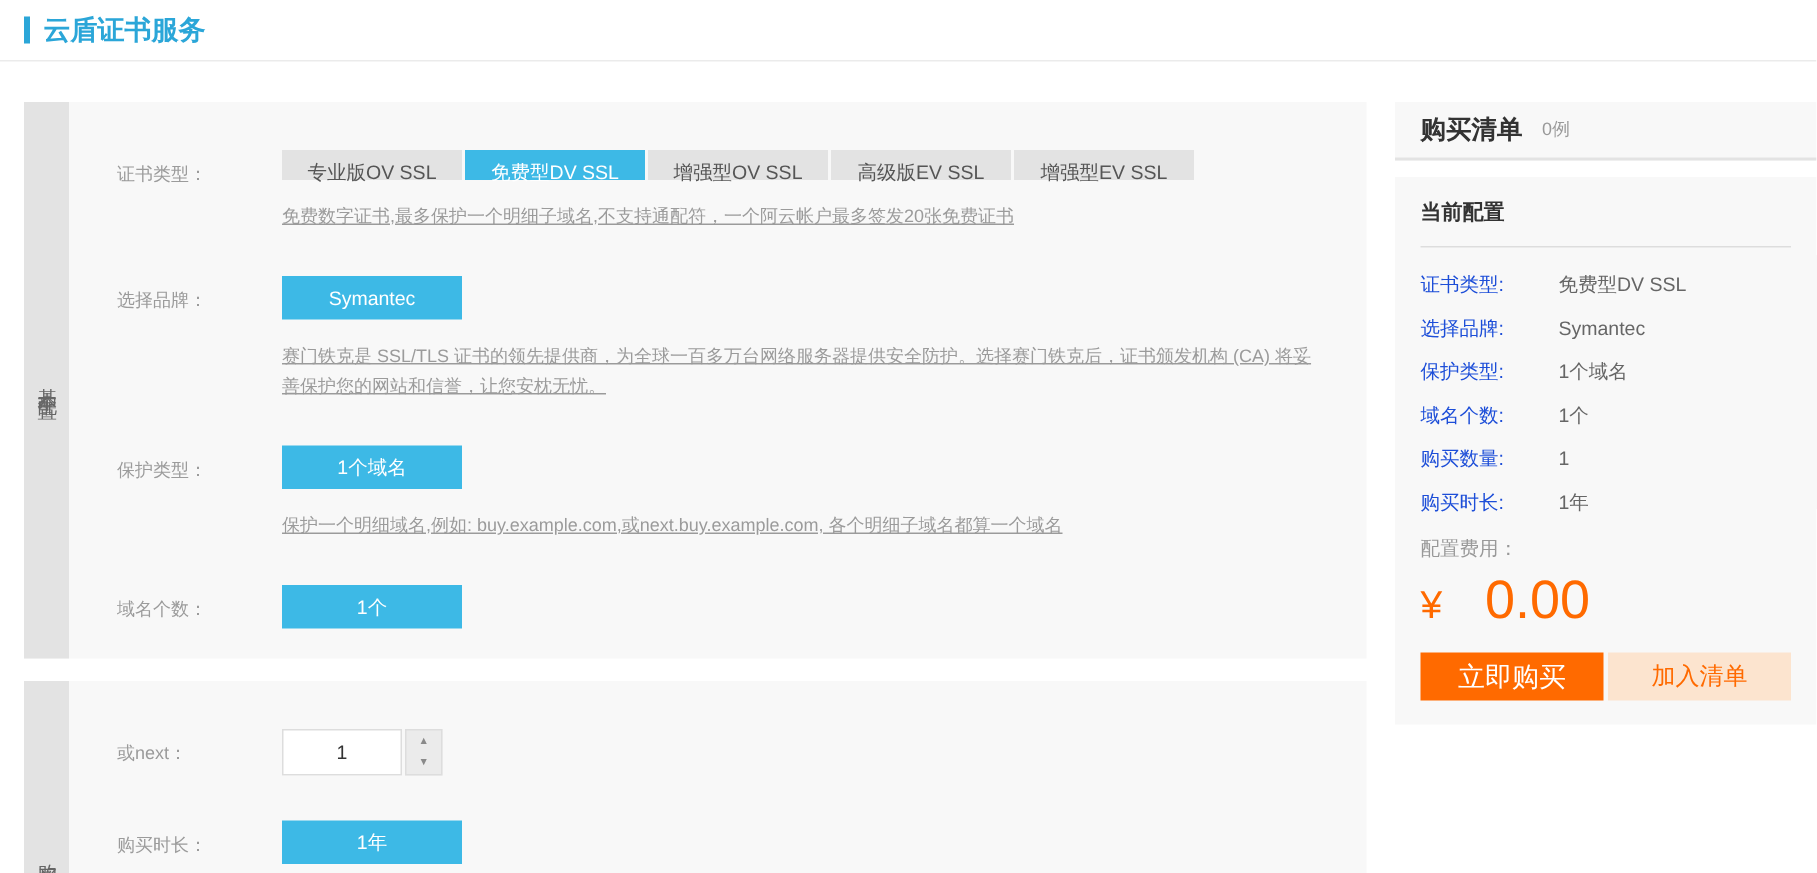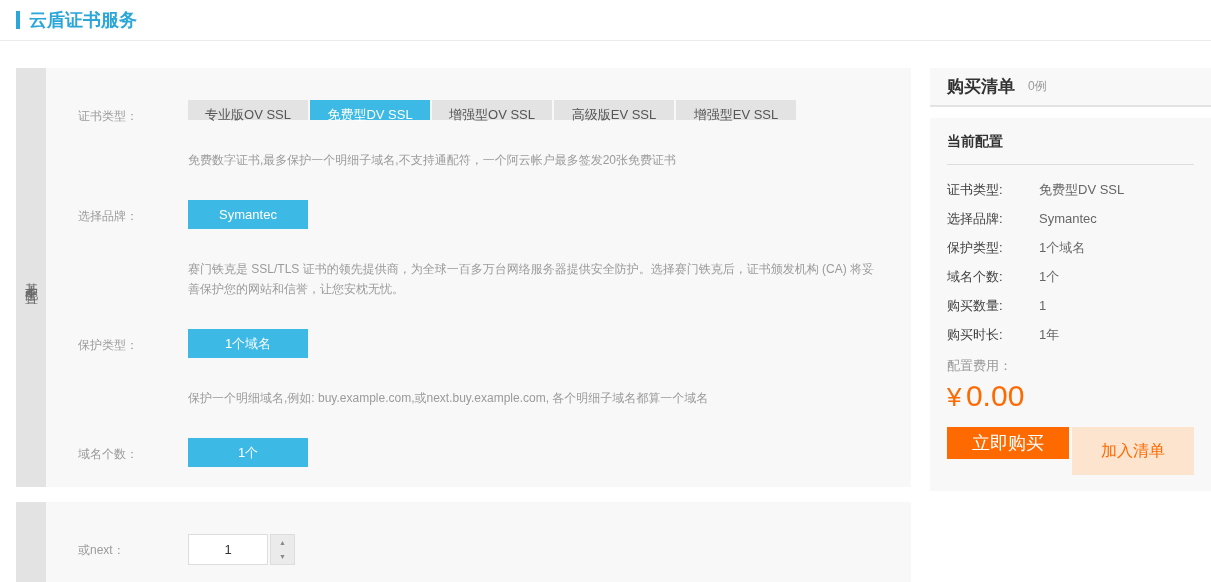--- a/index.html
+++ b/index.html
@@ -25,22 +25,22 @@
   .section-strip { width: 30px; background: #e3e3e3; display: flex;
     align-items: center; justify-content: center; flex: 0 0 30px; }
   .section-strip span { writing-mode: vertical-rl; text-orientation: upright;
     font-size: 13px; color: #666; letter-spacing: 3px; }
   .section-body { flex: 1; padding: 32px 30px 20px 32px; }
 
   .form-row { display: flex; margin-bottom: 30px; }
   .row-label { width: 110px; flex: 0 0 110px; font-size: 12px; color: #9b9b9b;
     padding-top: 8px; }
   .row-content { flex: 1; }
-  .desc { font-size: 12px; color: #9b9b9b; margin-top: 30px; line-height: 20px;
-    max-width: 720px; }
+  .desc { font-size: 12px; color: #9b9b9b; margin-top: 14px; line-height: 20px;
+    max-width: 720px; text-decoration: underline; }
 
   .tabs { display: flex; gap: 2px; }
   .tab { width: 120px; height: 20px; line-height: 30px; text-align: center;
     background: #e3e3e3; color: #555; font-size: 13px; cursor: pointer; }
   .tab.active { background: #3db9e6; color: #fff; }
 
   .opt-btn { display: inline-block; width: 120px; height: 29px; line-height: 29px;
     text-align: center; background: #3db9e6; color: #fff; font-size: 13px;
     border: none; cursor: pointer; }
 
@@ -56,31 +56,31 @@
   .cart-bar { background: #f8f8f8; height: 39px; display: flex; align-items: center;
     padding: 0 17px; border-bottom: 2px solid #e3e3e3; margin-bottom: 11px; }
   .cart-title { font-size: 17px; font-weight: bold; color: #333; }
   .cart-count { font-size: 12px; color: #999; margin-left: 13px; }
 
   .config-panel { background: #f8f8f8; padding: 15px 17px 16px 17px; }
   .panel-title { font-size: 14px; font-weight: bold; color: #333;
     padding-bottom: 13px; border-bottom: 1px solid #ddd; }
   .panel-rows { padding-top: 10px; }
   .panel-row { display: flex; line-height: 29px; font-size: 13px; }
-  .panel-row-label { width: 92px; flex: 0 0 92px; color: #404040; }
+  .panel-row-label { width: 92px; flex: 0 0 92px; color: #1d4ed8; }
   .panel-row-value { color: #666; }
   .fee-label { font-size: 13px; color: #999; margin-top: 8px; }
   .price-line { color: #ff6a00; margin: 4px 0 14px 0; }
   .price-currency { font-size: 26px; }
-  .price-amount { font-size: 30px; }
+  .price-amount { font-size: 36px; margin-left: 24px; }
   .panel-buttons { display: flex; gap: 3px; }
   .btn-buy { flex: 1; height: 32px; background: #ff6a00; color: #fff;
     font-size: 18px; border: none; cursor: pointer;
     font-family: "Liberation Sans", "DejaVu Sans", sans-serif; }
-  .btn-add { flex: 1; height: 48px; background: #fce4cf; color: #ff6a00;
+  .btn-add { flex: 1; height: 32px; background: #fce4cf; color: #ff6a00;
     font-size: 16px; border: none; cursor: pointer;
     font-family: "Liberation Sans", "DejaVu Sans", sans-serif; }
 </style>
 </head>
 <body>
 
 <header class="page-header">
   <span class="accent-bar"></span>
   <h1 class="page-title">云盾证书服务</h1>
 </header>

